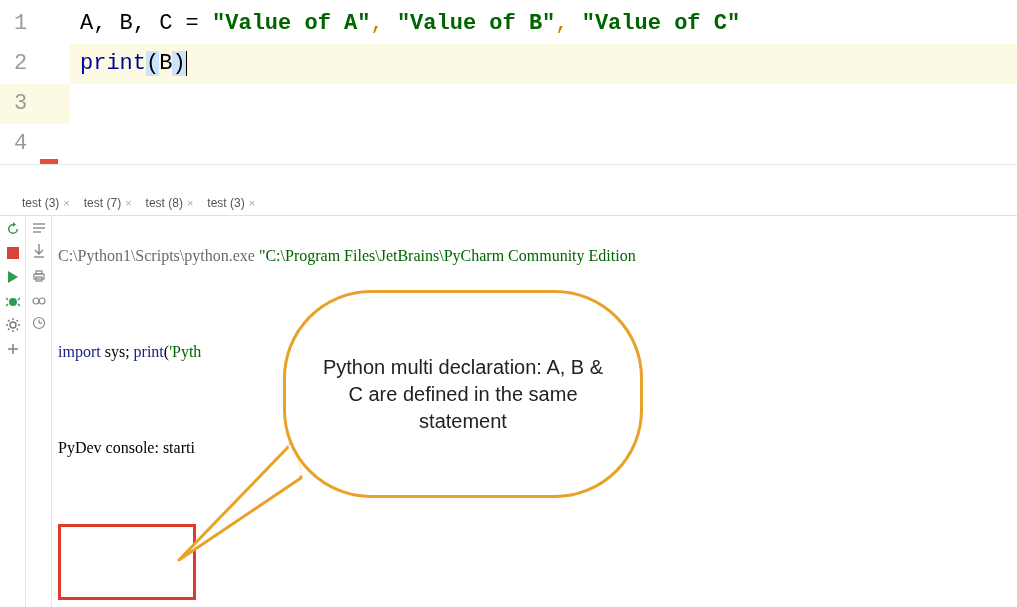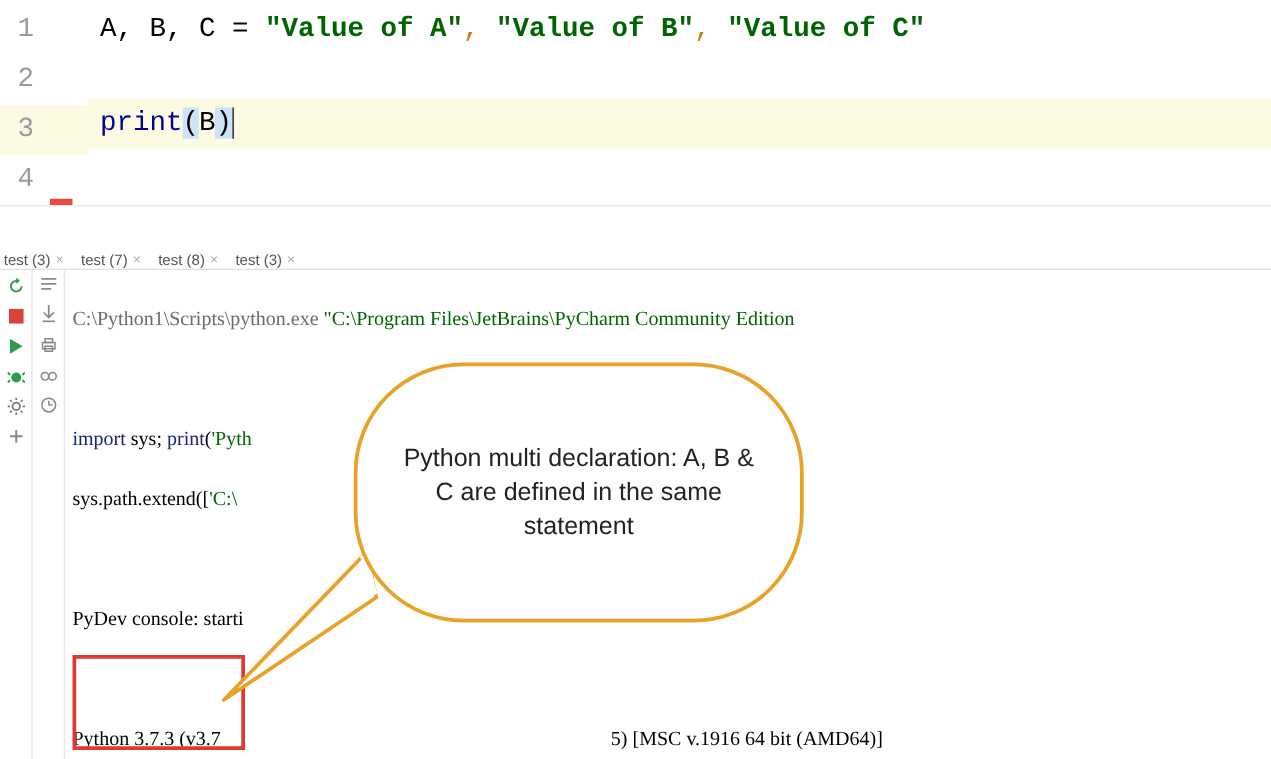--- a/index.html
+++ b/index.html
@@ -34,42 +34,42 @@
   .code-area { flex: 1; padding-top: 4px; }
   .code-line {
     font-family: Consolas, "Courier New", monospace;
     font-size: 22px;
     height: 40px;
     line-height: 40px;
     padding-left: 10px;
     white-space: pre;
     color: #000000;
   }
-  .code-line.hl { background: #fdfae3; margin-top: 35px; }
+  .code-line.hl { background: #fdfae3; }
   .tok-str { color: #006400; font-weight: 600; }
   .tok-fn  { color: #00009a; }
   .tok-comma { color: #c08000; }
   .sel-hl { background: #cfe2fb; }
   .caret { border-right: 1.5px solid #000; }
   
   .splitter-area { position: relative; height: 26px; border-top: 1px solid #e6e6e6; }
   .red-tick {
     position: absolute;
     top: -6px;
     left: 40px;
     width: 18px;
     height: 5px;
     background: #e74c3c;
   }
   
   .run-tabs {
     display: flex;
-    align-items: flex-end;
+    align-items: center;
     height: 26px;
-    padding-left: 3px;
+    padding-left: 22px;
     font-size: 12px;
     color: #555;
     border-bottom: 1px solid #e0e0e0;
     gap: 14px;
   }
   .run-tab { display: flex; align-items: center; gap: 4px; cursor: pointer; }
   .run-tab .x { color: #aaa; font-size: 11px; }
   
   .console-row { display: flex; }
   .tool-col {
@@ -254,25 +254,23 @@
           <circle cx="7" cy="7" r="5.5" fill="none" stroke="#888" stroke-width="1.2"></circle>
           <line x1="7" y1="7" x2="7" y2="3.5" stroke="#888" stroke-width="1.2"></line>
           <line x1="7" y1="7" x2="10" y2="7" stroke="#888" stroke-width="1.2"></line>
         </svg></div>
   </div>
 
   <div class="console-body">
 <div class="cline"><span class="c-path">C:\Python1\Scripts\python.exe </span><span class="c-str">"C:\Program Files\JetBrains\PyCharm Community Edition</span></div>
 <div class="cline">&nbsp;</div>
 <div class="cline"><span class="c-kw">import </span><span>sys</span><span>; </span><span class="c-fn">print</span><span>(</span><span class="c-str">'Pyth</span><span style="visibility:hidden">xxxxxxxxxxxxxxxxxxxxxxxxxxxxxxxxxxxxxxxxxxx</span><span>platform</span><span>))</span></div>
-<div class="cline"><span>sys.path.extend([</span><span class="c-str">'C:\</span></div>
 <div class="cline">&nbsp;</div>
 <div class="cline"><span>PyDev console: starti</span></div>
 <div class="cline">&nbsp;</div>
-<div class="cline"><span>Python 3.7.3 (v3.7</span><span style="visibility:hidden">xxxxxxxxxxxxxxxxxxxxxxxxxxxxxxxxxxxxxxx</span><span>5) [MSC v.1916 64 bit (AMD64)]</span></div>
 
 
 
 
   </div>
 </div>
 
 <div class="out-box"></div>
 
 <div class="callout">

